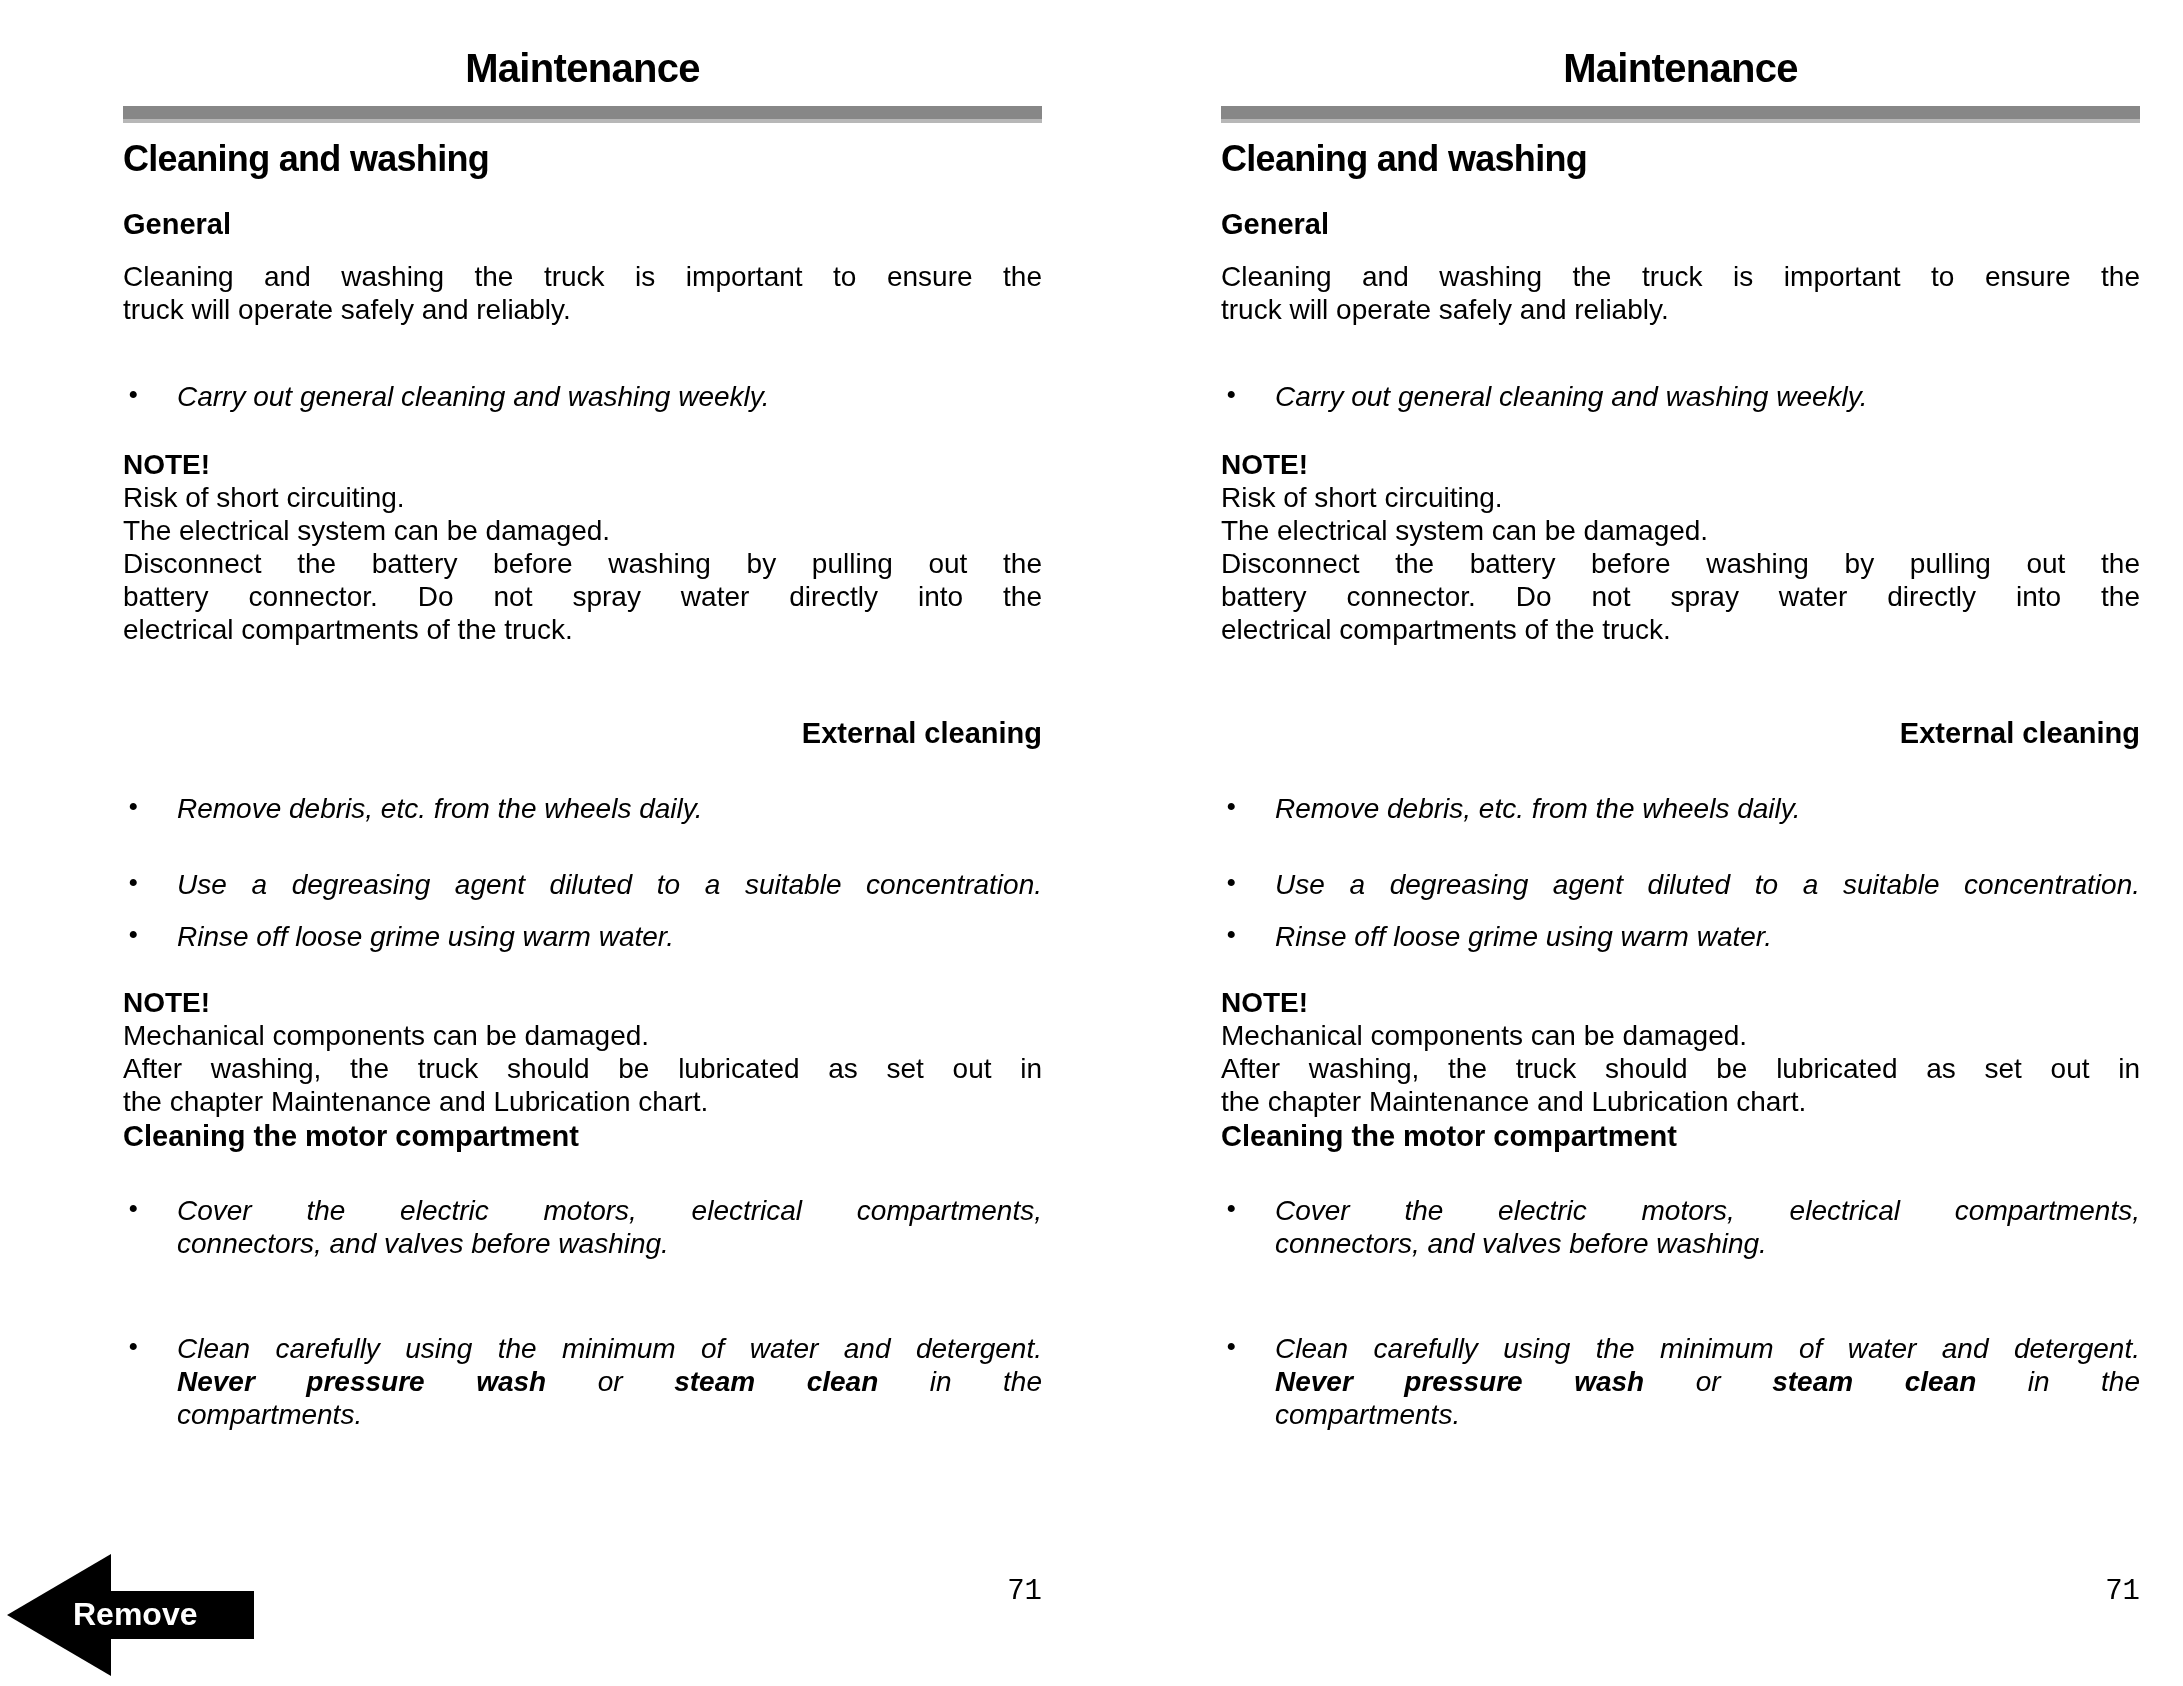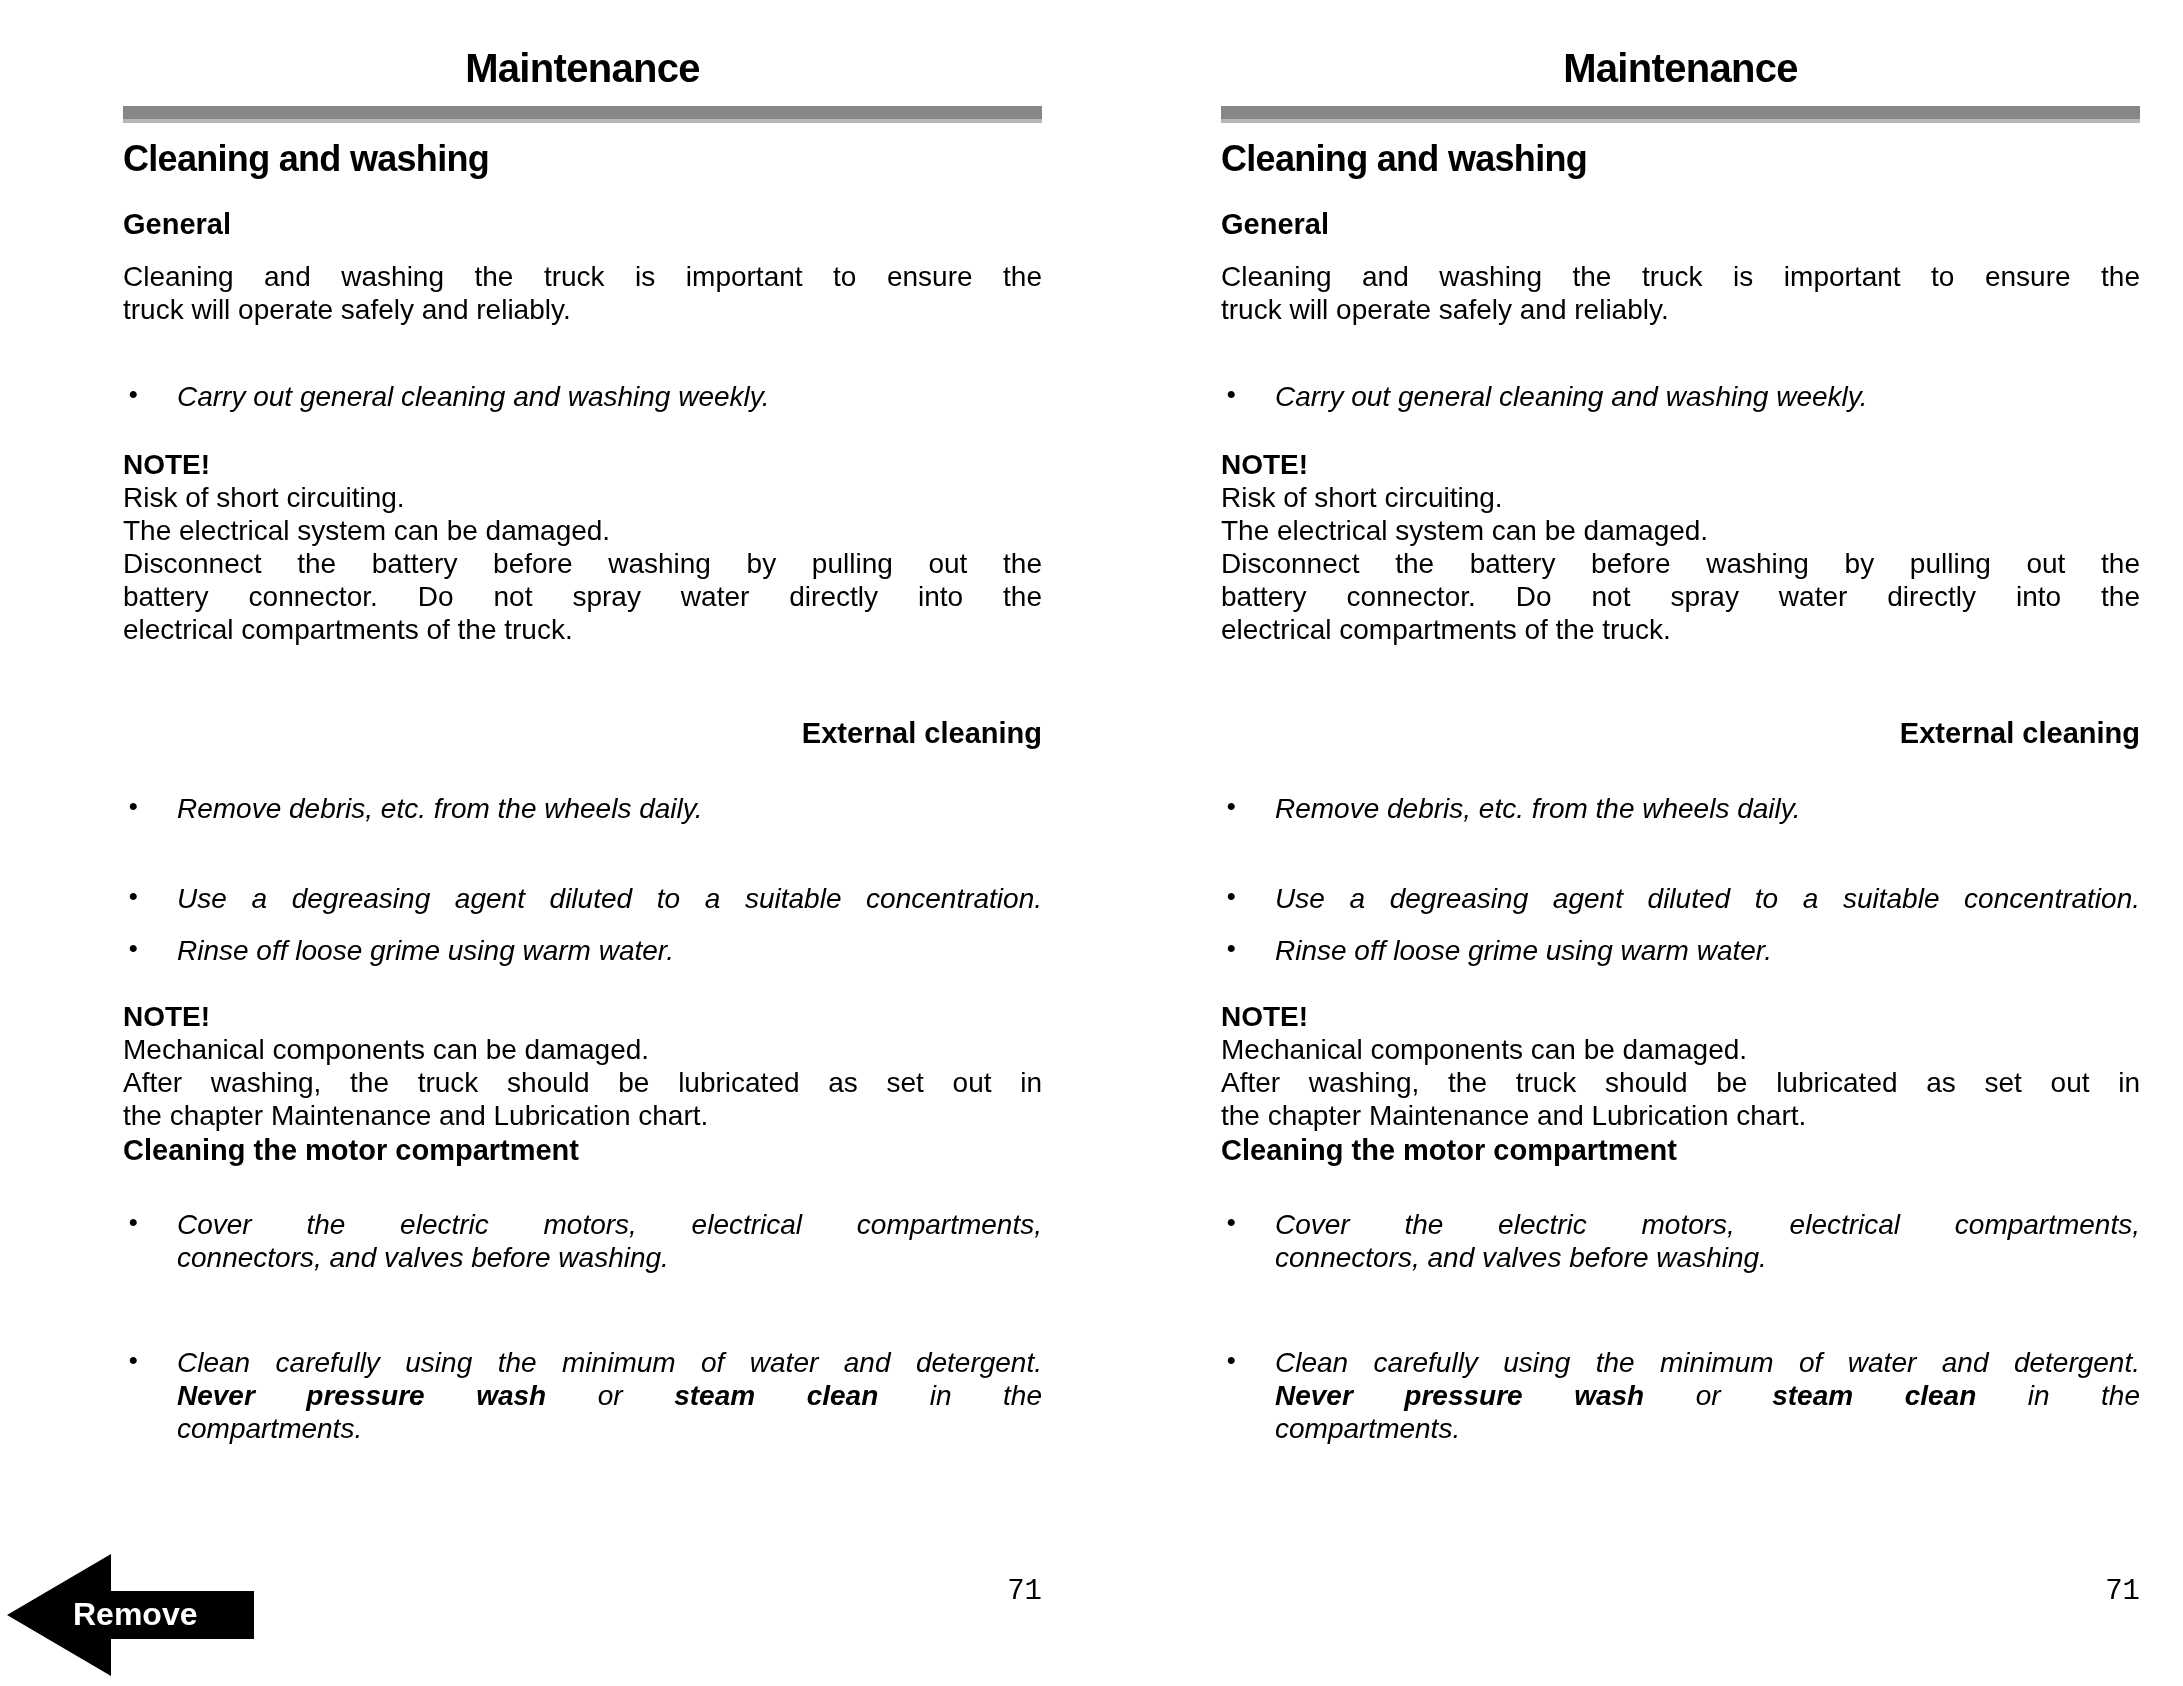--- a/index.html
+++ b/index.html
@@ -70,21 +70,21 @@
   }
   .bullet::before {
     content: "\2022";
     position: absolute;
     left: 5.5px;
     top: -1.4px;
     font-size: 26px;
   }
   .bullet.b1 { margin-top: 54px; }
   .bullet.b2 { margin-top: 41px; }
-  .bullet.b3 { margin-top: 57px; }
+  .bullet.b3 { margin-top: 43px; }
   .bullet.b4 { margin-top: 19px; }
   .bullet.b5 { margin-top: 40px; }
   .bullet.b6 { margin-top: 72px; }
 
   .note { font-size: 28px; line-height: 33px; }
   .note.n1 { margin-top: 35px; }
   .note.n2 { margin-top: 33px; }
   .note-label { font-weight: bold; }
 
   .bold { font-weight: bold; }

